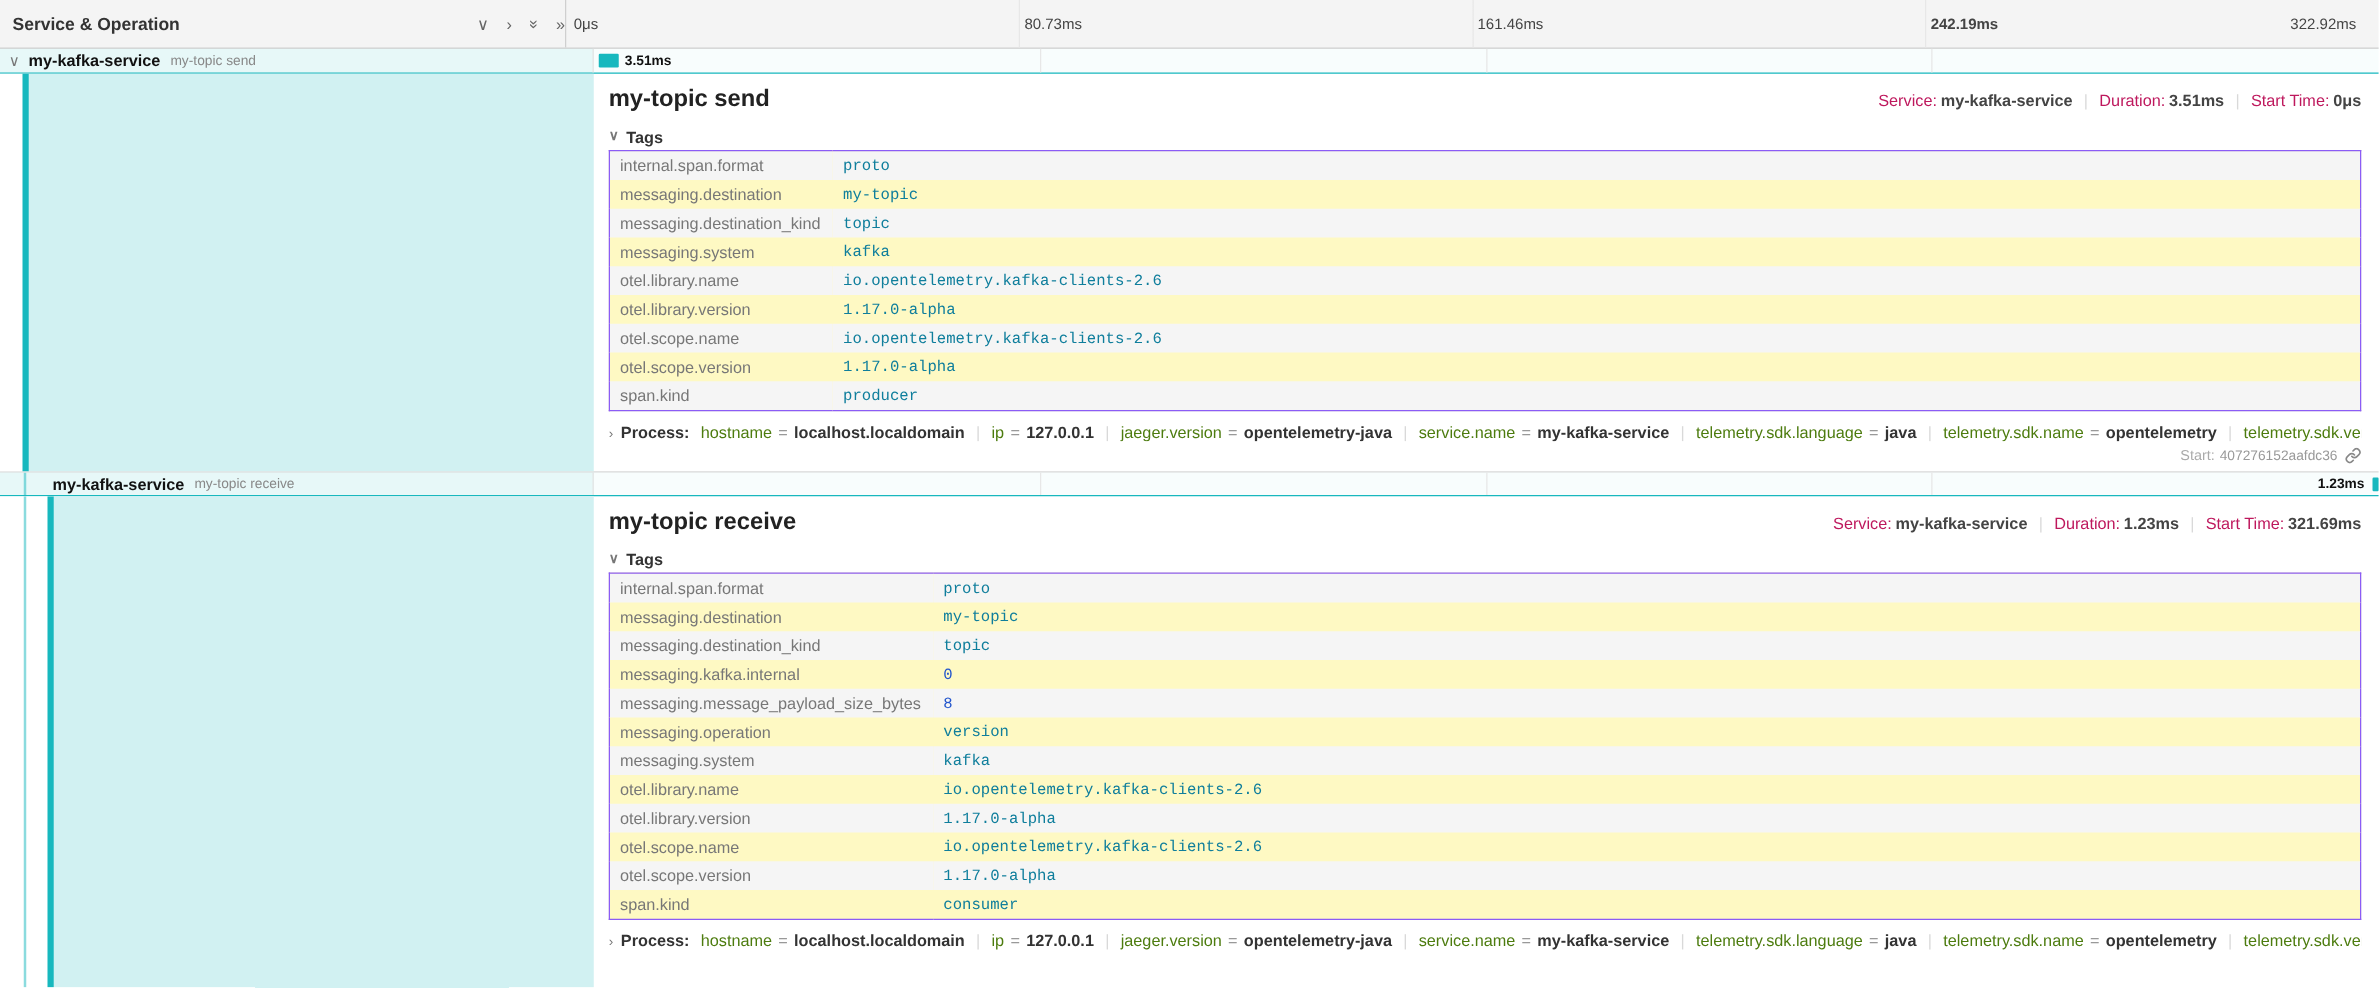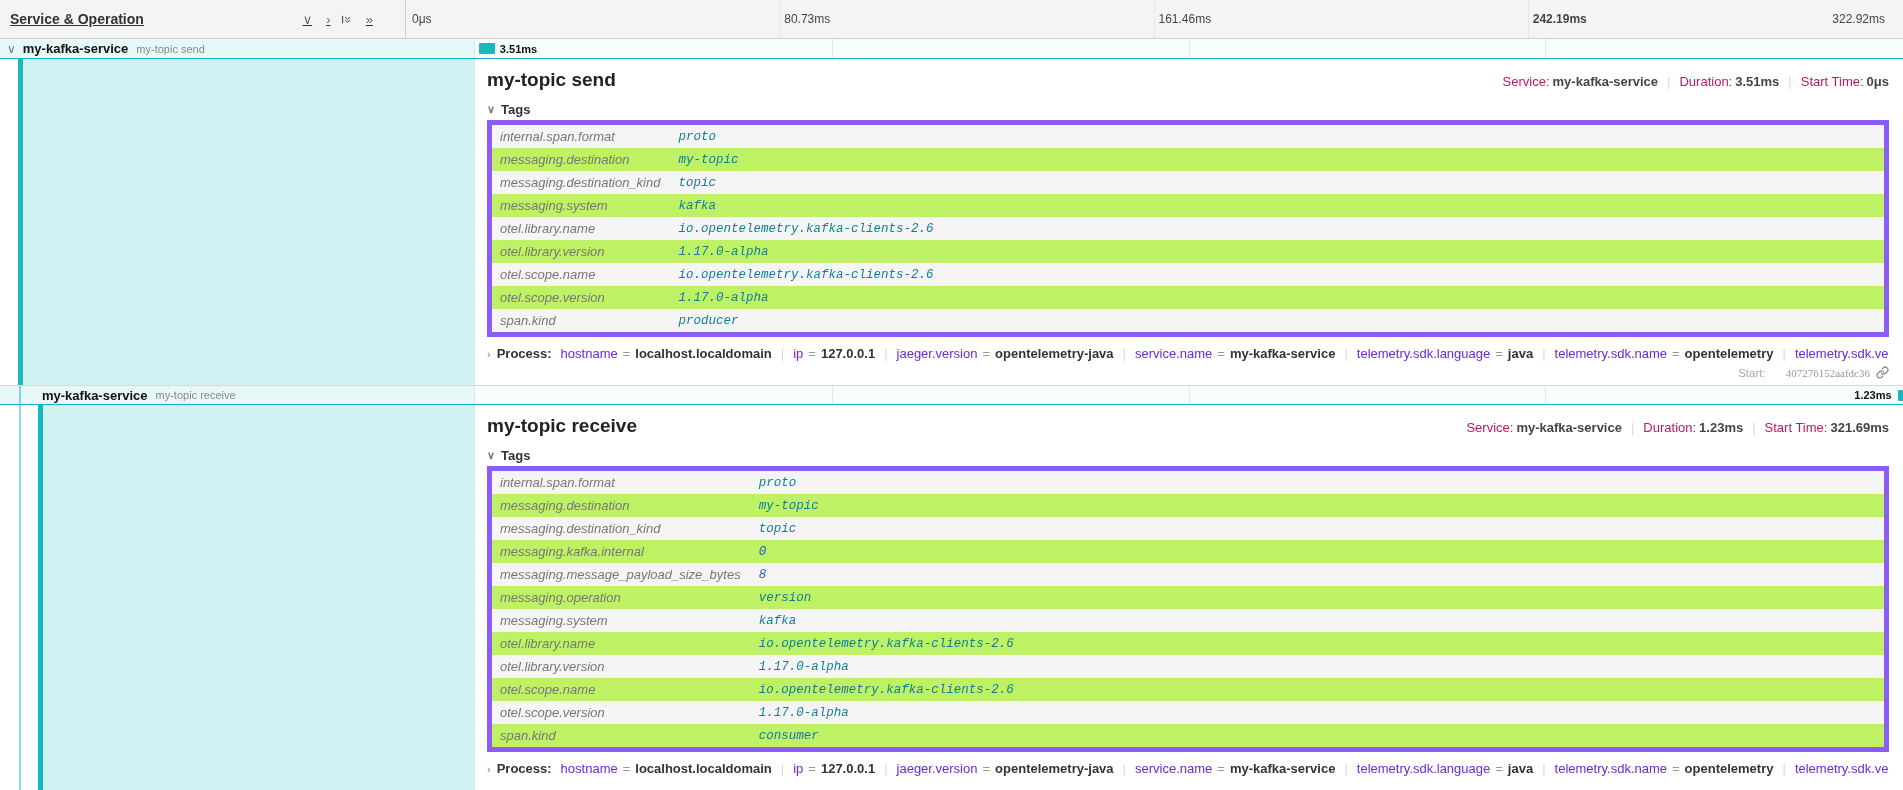--- a/index.html
+++ b/index.html
@@ -8,21 +8,21 @@
     font-family: "Liberation Sans", sans-serif;
     font-size: 13px;
     color: #333;
     background: #fff;
     overflow: hidden;
   }
   .app { width: 1903px; height: 790px; display: flex; flex-direction: column; overflow: hidden; }
 
   
   .timeline-header { display: flex; height: 39px; flex: none; background: #f4f4f4; border-bottom: 1px solid #cfcfcf; }
-  .th-left { width: 406px; flex: none; display: flex; align-items: center; justify-content: space-between; padding: 0 32px 0 10px; border-right: 1px solid #cfcfcf; text-decoration: underline; }
+  .th-left { width: 453px; flex: none; display: flex; align-items: center; justify-content: space-between; padding: 0 0 0 10px; border-right: 1px solid #cfcfcf; }
   .th-title { font-weight: 600; font-size: 14px; color: #333; }
   .th-controls { display: flex; gap: 14px; align-items: center; }
   .ctrl-icon { font-size: 13px; color: #666; cursor: pointer; line-height: 1; }
   .rot90 { display: inline-block; transform: rotate(90deg); }
   .th-ruler { flex: 1; position: relative; }
   .tick-label { position: absolute; top: 50%; transform: translateY(-50%); font-size: 12px; color: #444; white-space: nowrap; }
 
   
   .grid {
     background-image: linear-gradient(#e7e7e7,#e7e7e7), linear-gradient(#e7e7e7,#e7e7e7), linear-gradient(#e7e7e7,#e7e7e7);
@@ -59,36 +59,36 @@
   .dr-panel { flex: 1; padding: 10px 14px 6px 12px; min-width: 0; }
 
   .detail-head { display: flex; justify-content: space-between; align-items: baseline; margin-bottom: 10px; }
   .detail-title { font-size: 19px; font-weight: 600; color: #222; }
   .detail-meta { font-size: 13px; white-space: nowrap; }
   .meta-label { color: #be185d; margin-right: 3px; }
   .meta-value { color: #444; font-weight: 700; }
   .pipe { color: #d9d9d9; margin: 0 9px; }
 
   .tags-header { display: flex; align-items: center; font-size: 13px; font-weight: 600; color: #333; padding: 1px 0 3px; cursor: pointer; }
-  .tags-table { width: 100%; border-collapse: collapse; border: 5px solid #8b5cf6; background: #bef264; font-style: italic; }
+  .tags-table { width: 100%; border-collapse: collapse; border: 1px solid #8b5cf6; background: #fef9c3; }
   .tags-table tr:nth-child(odd) { background: #f5f5f5; }
   .tag-key { color: #777; font-size: 13px; padding: 4px 10px 4px 8px; white-space: nowrap; width: 1%; vertical-align: top; }
   .tag-value { font-family: "Liberation Mono", monospace; font-size: 12.5px; padding: 4px 8px; }
   .tag-value.string { color: #0f7e9c; }
   .tag-value.number { color: #2255cc; }
 
   .process-row { display: flex; align-items: baseline; margin-top: 9px; font-size: 13px; white-space: nowrap; overflow: hidden; cursor: pointer; }
   .process-label { font-weight: 700; color: #333; margin-right: 9px; }
   .process-kv { white-space: nowrap; }
-  .pk { color: #6d28d9; }
+  .pk { color: #4d7c0f; }
   .peq { color: #999; margin: 0 5px; }
   .pv { color: #333; font-weight: 600; }
 
   .detail-footer { display: flex; justify-content: flex-end; align-items: center; margin-top: 5px; font-size: 11.5px; color: #aaa; }
-  .spanid { color: #999; margin-left: 20px; font-family: Liberation Serif, serif; font-size: 11px; }
+  .spanid { color: #999; margin-left: 4px; font-family: Liberation Sans, sans-serif; font-size: 11px; }
   .link-icon { margin-left: 6px; display: inline-flex; cursor: pointer; }
 </style>
 </head>
 <body>
 
 <div class="app">
 
   <div class="timeline-header">
     <div class="th-left">
       <span class="th-title">Service &amp; Operation</span>

